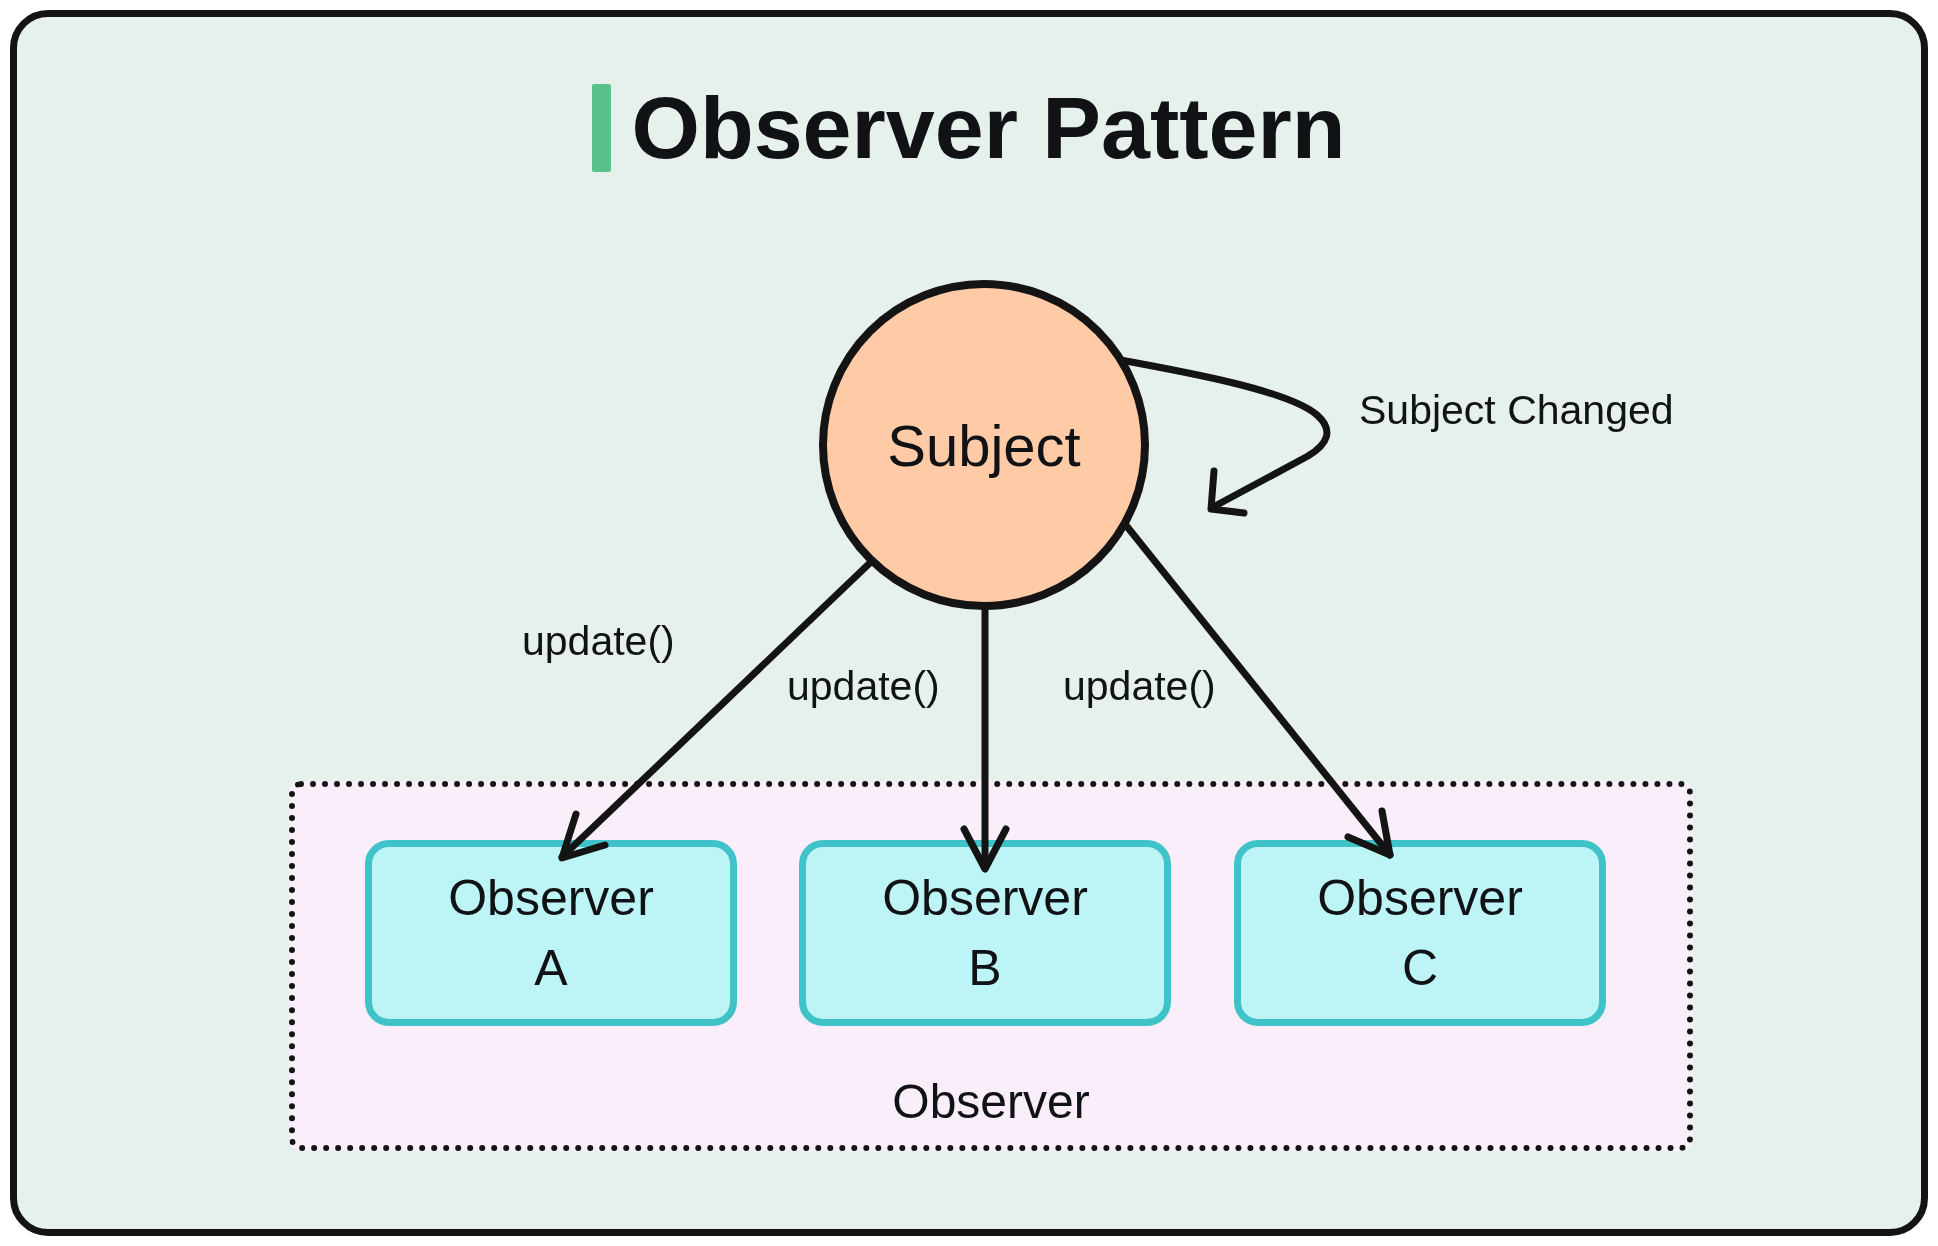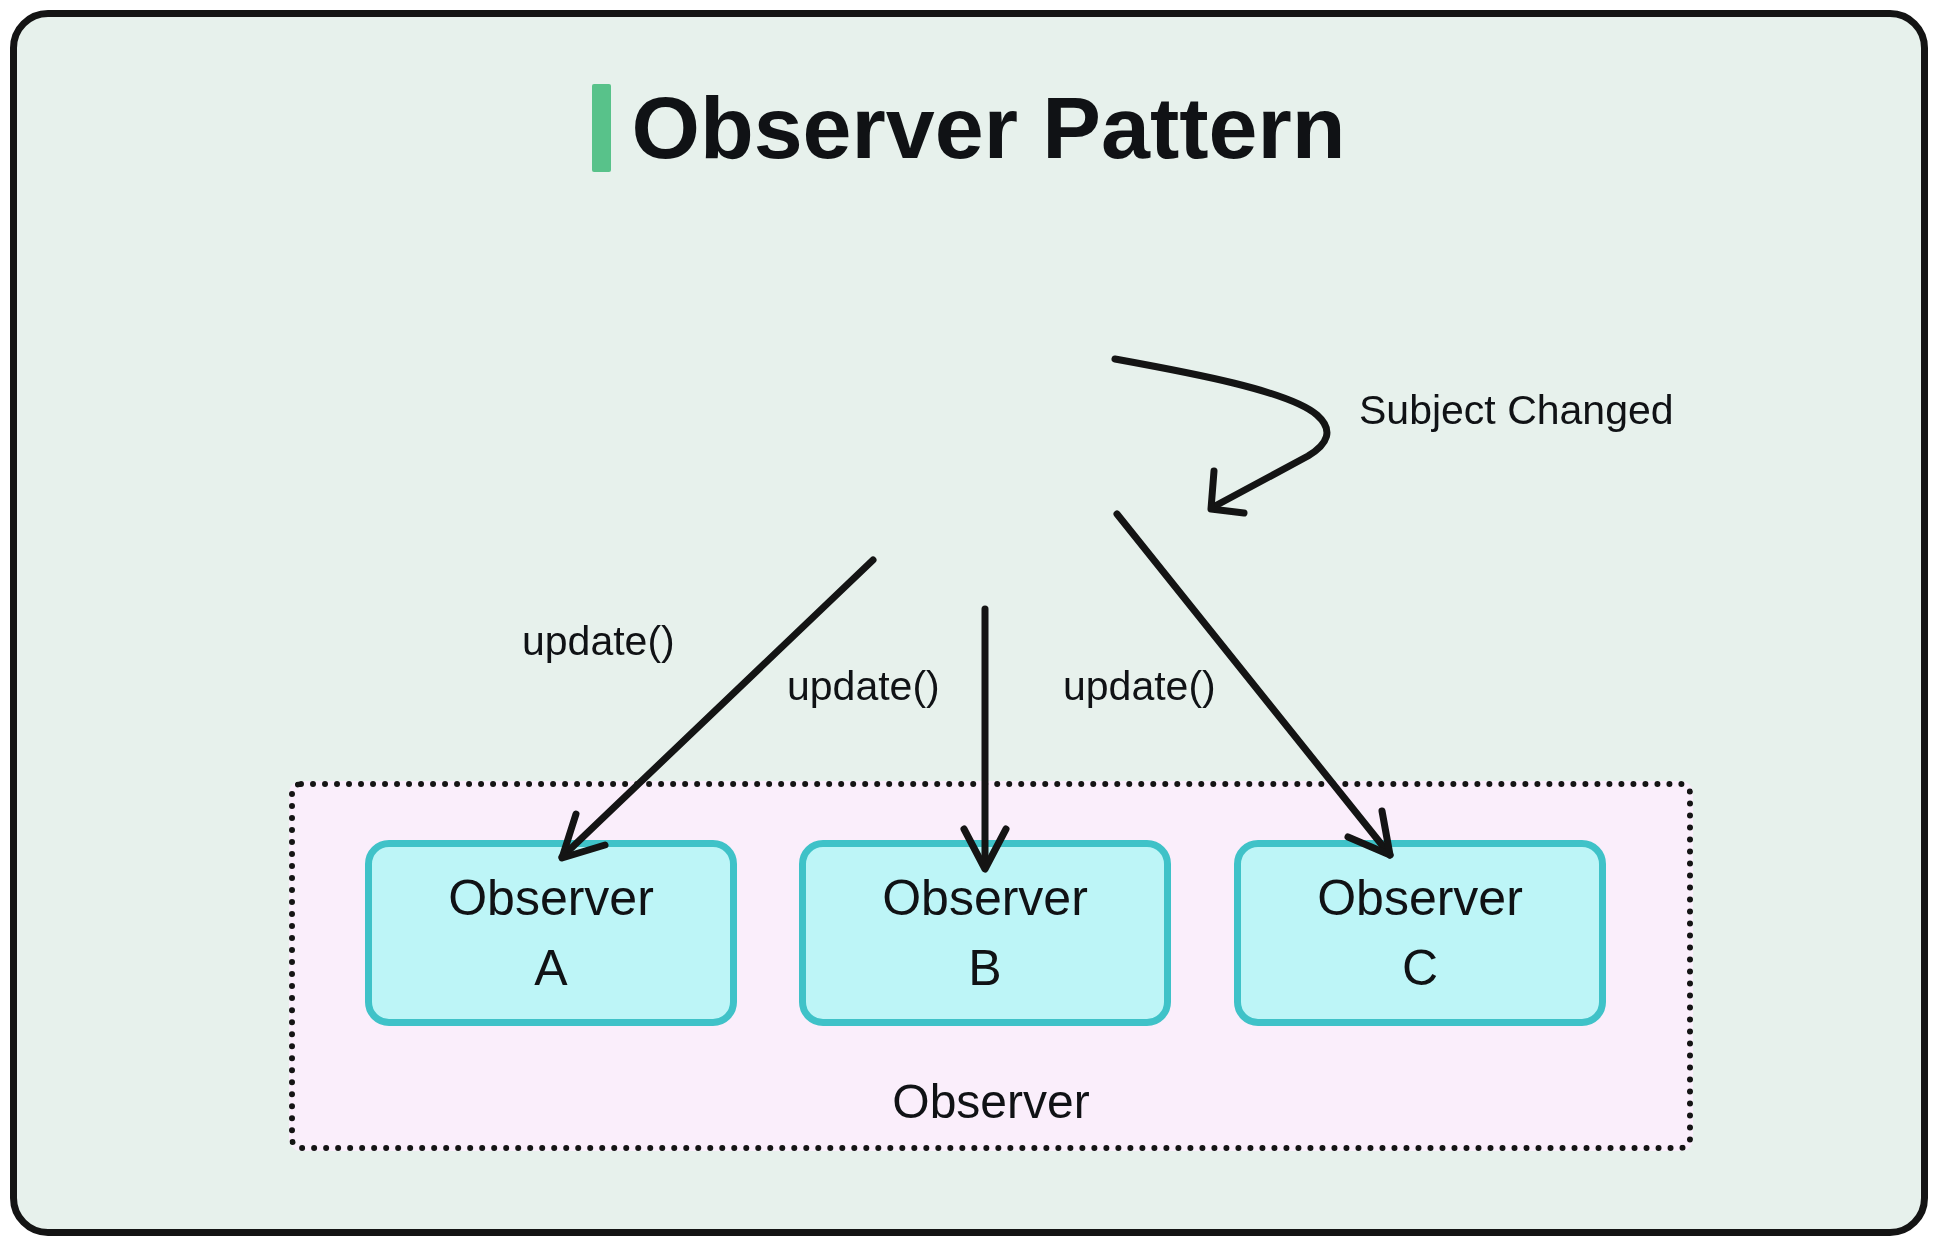--- a/index.html
+++ b/index.html
@@ -168,20 +168,23 @@
       <path d="M 968 592 L 968 850"></path>
       <path d="M 989 812 L 968 852 L 947 812"></path>
 
       <path d="M 1100 497 L 1373 838"></path>
       <path d="M 1365 794 L 1373 838 L 1331 820"></path>
 
       <path d="M 1098 342 C 1175 356 1272 374 1300 398 C 1317 413 1311 427 1291 439 L 1198 489"></path>
       <path d="M 1197 454 L 1194 492 L 1227 496"></path>
     </svg>
 
+    <div class="subject-circle">
+      <span>Subject</span>
+    </div>
 
     <div class="float-label update-1">update()</div>
     <div class="float-label update-2">update()</div>
     <div class="float-label update-3">update()</div>
 
     <div class="float-label subject-changed">Subject Changed</div>
 
   </div>
 </div>
 

